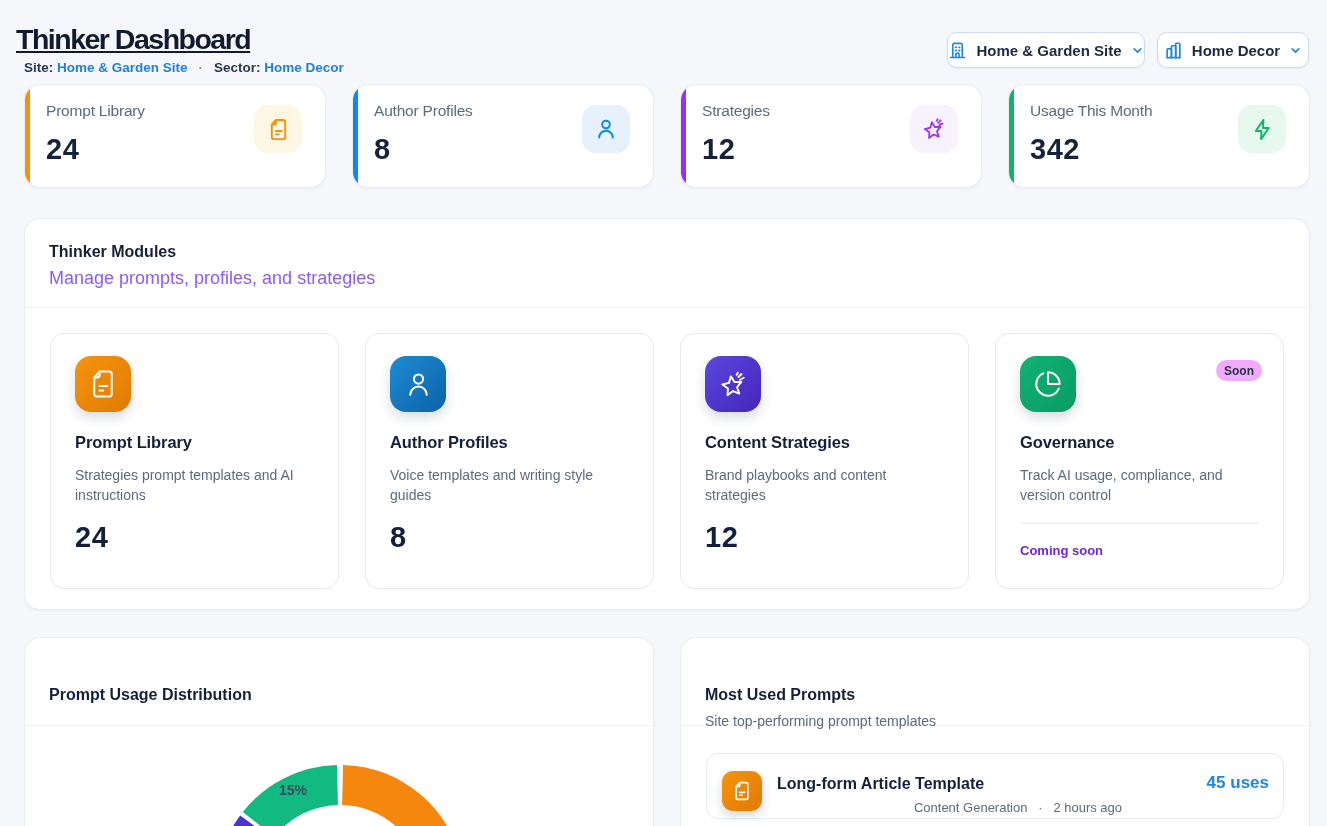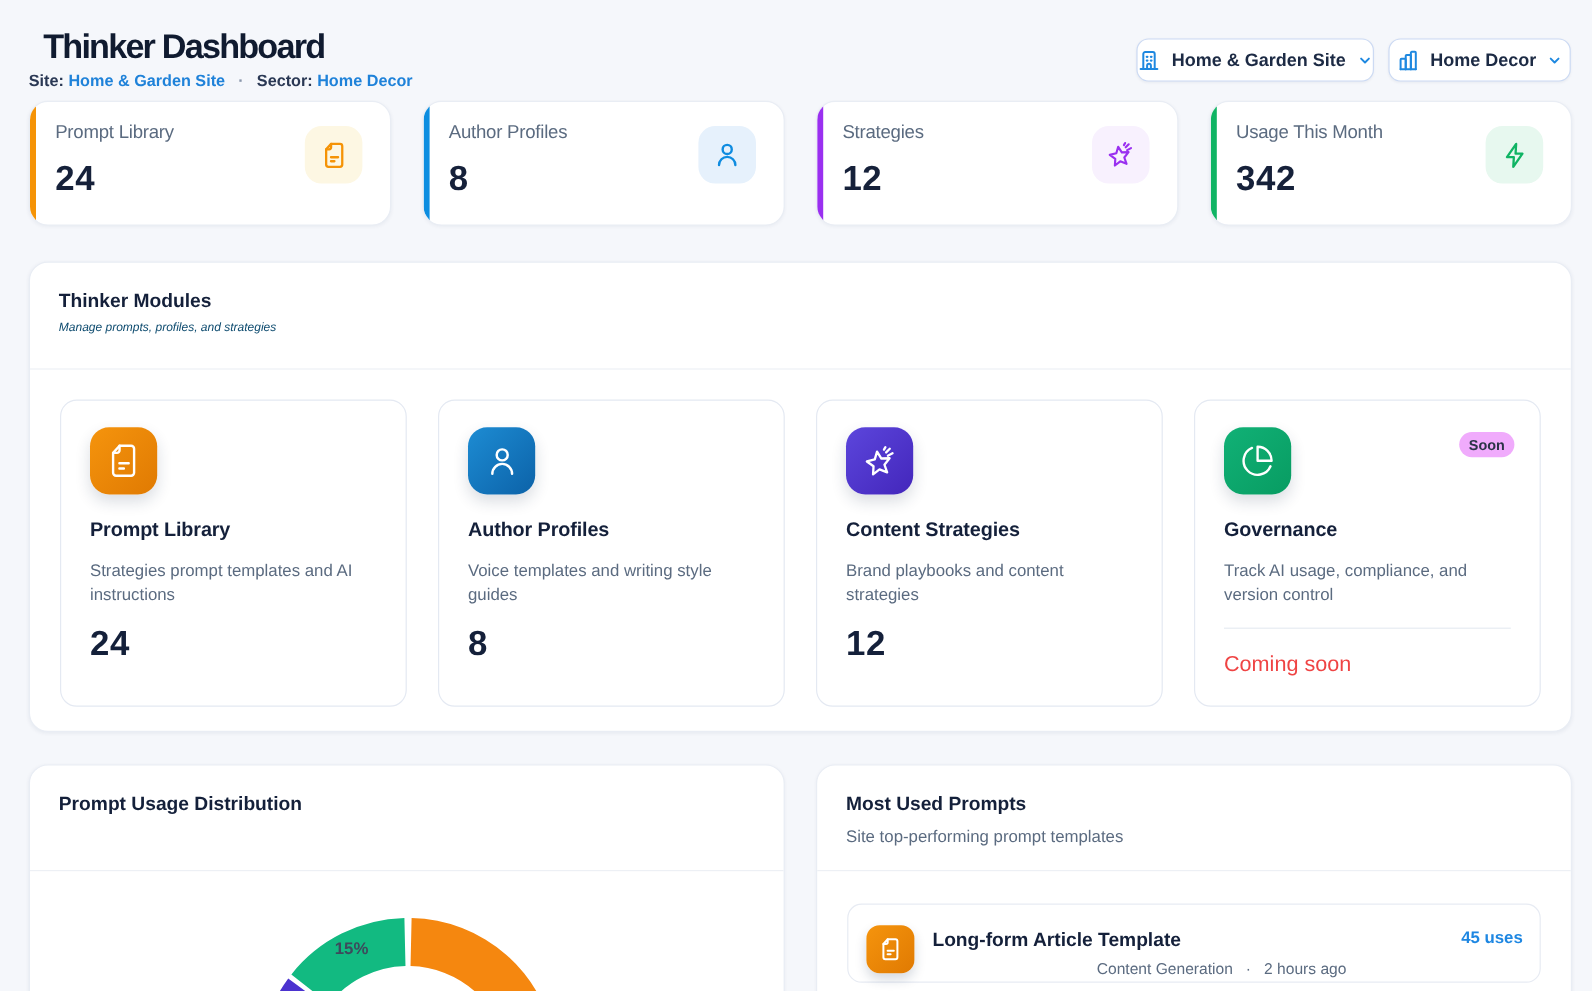--- a/index.html
+++ b/index.html
@@ -1,19 +1,19 @@
 <!DOCTYPE html>
 <html><head>
 <meta charset="utf-8">
 <style>
 * { margin:0; padding:0; box-sizing:border-box; }
 html,body { width:1327px; height:826px; overflow:hidden; }
 body { background:#f5f7fb; font-family:"Liberation Sans", sans-serif; position:relative; color:#16213a; }
 
-h1 { position:absolute; left:36px; top:23px; font-size:28.5px; font-weight:bold; color:#101b30; letter-spacing:-1.5px; }
+h1 { position:absolute; left:16px; top:23px; font-size:28.5px; font-weight:bold; color:#101b30; letter-spacing:-1.5px;text-decoration:underline; }
 .siterow { position:absolute; left:24px; top:60px; font-size:13.5px; font-weight:bold; color:#2a3854; }
 .siterow a { color:#1f82d9; text-decoration:none; }
 .siterow .dot { color:#8a97ab; margin:0 11px; font-weight:bold; }
 
 .btn { position:absolute; top:32px; height:36px; background:#fff; border:1px solid #ccdaf3; border-radius:10px; display:flex; align-items:center; justify-content:center; gap:9px; font-size:15px; font-weight:bold; color:#1c2a44; box-shadow:0 1px 2px rgba(23,43,77,.05); }
 .btn svg { flex:0 0 auto; }
 #btn1 { left:947px; width:198px; }
 #btn2 { left:1157px; width:152px; }
 
 .stats { position:absolute; left:24px; top:84px; width:1286px; height:104px; display:grid; grid-template-columns:repeat(4,1fr); gap:26px; }
@@ -26,49 +26,49 @@
 .stat .lbl { font-size:15.5px; color:#5b6b80; letter-spacing:-.2px; }
 .stat .num { font-size:29px; font-weight:bold; color:#16213a; margin-top:13px; letter-spacing:.5px; }
 .chip { position:absolute; top:20px; right:23px; width:48px; height:48px; border-radius:14px; display:flex; align-items:center; justify-content:center; }
 .chip.o { background:#fdf7e3; } .chip.b { background:#e6f1fc; }
 .chip.p { background:#f8f1fe; } .chip.g { background:#e7f8ef; }
 
 .panel { position:absolute; background:#fff; border:1px solid #e9edf4; border-radius:16px; box-shadow:0 1px 3px rgba(23,43,77,.05); }
 #modules { left:24px; top:218px; width:1286px; height:392px; }
 .phead { padding:24px 8px 0 24px; }
 .phead .t { font-size:16px; font-weight:bold; color:#14203a; }
-.phead .s { font-size:10px; color:#0c4a6e; margin-top:7px;font-style:italic; }
+.phead .s { font-size:18px; color:#8b5cf6; margin-top:7px; }
 #modules .phead { border-bottom:1px solid #edf0f5; height:89px; }
 .mgrid { display:grid; grid-template-columns:repeat(4,1fr); gap:26px; padding:25px; }
 .mcard { background:#fff; border:1px solid #e4e9f2; border-radius:14px; height:256px; padding:22px 24px 0 24px; position:relative; }
 .micon { width:56px; height:56px; border-radius:16px; display:flex; align-items:center; justify-content:center; box-shadow:0 6px 12px rgba(23,43,77,.16); }
 .micon.o { background:linear-gradient(135deg,#f5940d,#e07a02); }
 .micon.b { background:linear-gradient(135deg,#1d8cd3,#0c62a8); }
 .micon.p { background:linear-gradient(135deg,#5c46dc,#4326bb); }
 .micon.g { background:linear-gradient(135deg,#11b176,#089c62); }
 .mcard .mt { font-size:16.5px; font-weight:bold; color:#14203a; margin-top:21px; letter-spacing:-.1px; }
 .mcard .md { font-size:14px; color:#5b6b80; line-height:20px; margin-top:13px; }
 .mcard .mn { font-size:29px; font-weight:bold; color:#14203a; margin-top:16px; letter-spacing:.5px; }
 .soon { position:absolute; top:26px; right:21px; background:#f0abfc; color:#2a3447; font-size:12px; font-weight:bold; padding:3.5px 8px; border-radius:999px; }
 .mdiv { border-top:1px solid #e7ebf2; margin-top:18px; }
-.csoon { font-size:18px; color:#ef4444; margin-top:19px; }
+.csoon { font-size:13px; color:#6d28d9; margin-top:19px;font-weight:bold; }
 
 #chartcard { left:24px; top:637px; width:630px; height:400px; }
 #promptcard { left:680px; top:637px; width:630px; height:400px; }
 .bhead { padding:24px 24px 0 24px; height:88px; border-bottom:1px solid #edf0f5; }
-.bhead .t { font-size:16px; font-weight:bold; color:#14203a; }
+.bhead .t { font-size:16px; font-weight:bold; color:#14203a;margin-top:24px; }
 .bhead .s { font-size:14px; color:#5b6b80; margin-top:9px; }
 #chartcard svg.donut { position:absolute; left:0; top:85px; }
 .pct { font-size:14px; font-weight:bold; fill:#3d4a5c; }
 
 .pitem { position:absolute; left:25px; right:25px; top:115px; height:66px; border:1px solid #e7ebf3; border-radius:12px; background:#fff; padding:15px 24px 0 15px; }
 .picon { position:absolute; left:15px; top:17px; width:40px; height:40px; border-radius:11px; background:linear-gradient(135deg,#f5940d,#e07a02); display:flex; align-items:center; justify-content:center; box-shadow:0 5px 10px rgba(23,43,77,.18); }
 .pitem .pt1 { margin-left:55px; font-size:16px; font-weight:bold; color:#14203a; margin-top:6px; }
 .pitem .pt2 { margin-left:55px; font-size:13px; color:#5b6b80; margin-top:7px;text-align:center; }
-.pitem .uses { position:absolute; right:14px; top:19px; font-size:14px; font-weight:bold; color:#1e87e2; }
+.pitem .uses { position:absolute; right:14px; top:19px; font-size:17px; font-weight:bold; color:#1e87e2; }
 </style>
 </head>
 <body>
 <h1>Thinker Dashboard</h1>
 <div class="siterow">Site: <a href="#">Home &amp; Garden Site</a><span class="dot">·</span>Sector: <a href="#">Home Decor</a></div>
 
 <div class="btn" id="btn1">
 <svg width="19" height="19" viewBox="0 0 24 24" fill="none" stroke="#1e88e0" stroke-width="2.1" stroke-linecap="round" stroke-linejoin="round">
       <path d="M6 20.5V5a2 2 0 0 1 2-2h8a2 2 0 0 1 2 2v15.5"></path>
       <path d="M3.2 20.8h17.6"></path>

